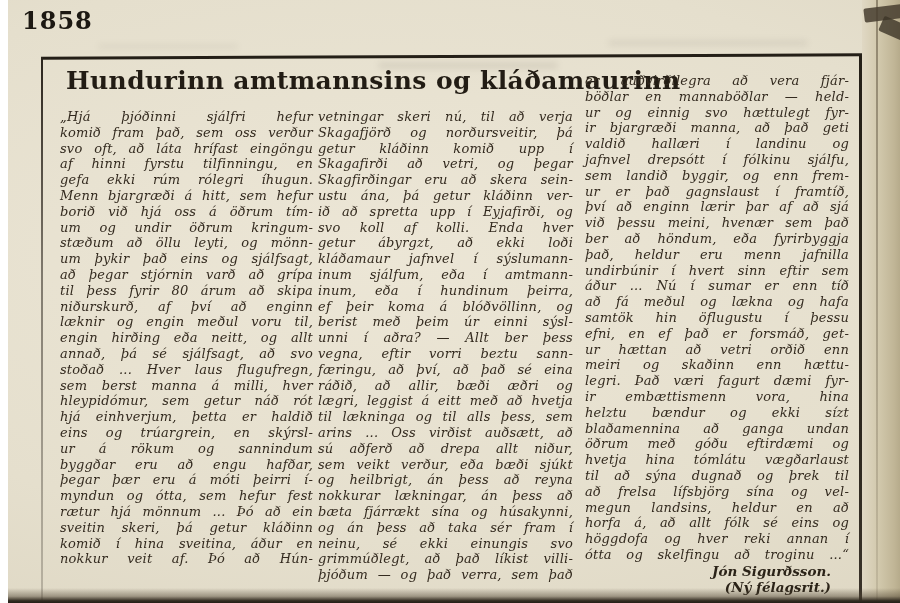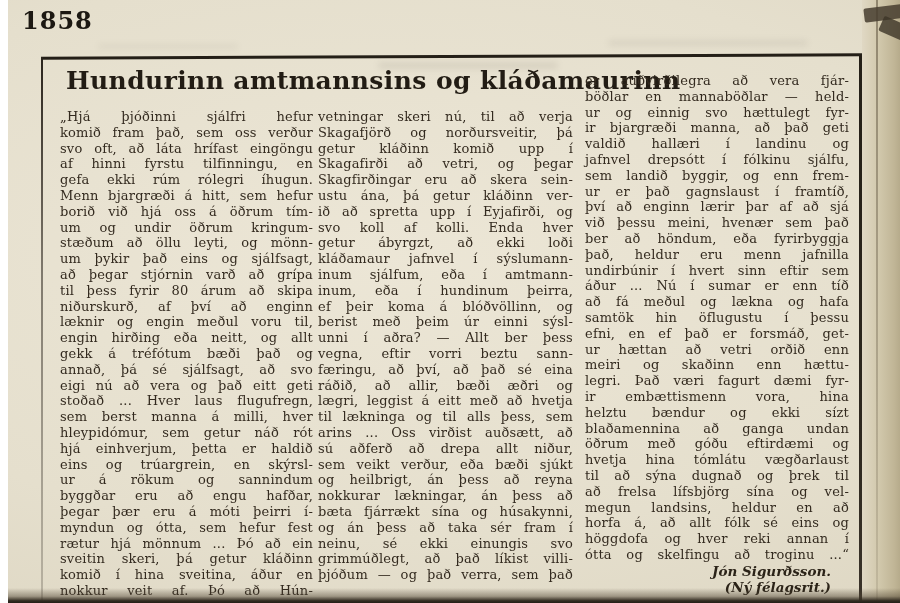--- a/index.html
+++ b/index.html
@@ -31,20 +31,21 @@
     position:absolute;left:851px;top:56px;width:3px;height:547px;
     background:linear-gradient(180deg,#241f17 0%, #2e281f 70%, #3a332a 100%);
   }
   .headline{
     position:absolute;left:58px;top:66px;width:502px;
     font-size:25px;font-weight:bold;font-style:normal;
     letter-spacing:.4px;color:#221c14;white-space:nowrap;
   }
   .col{
     position:absolute;
+    font-style:italic;
     font-size:13px;line-height:15.8px;
     letter-spacing:.2px;
     color:var(--ink,#332a1f);
   }
   .col .tline{
     text-align:justify;
     text-align-last:justify;
     white-space:nowrap;
   }
   .col1{left:52px;top:109px;width:253px;}
@@ -108,23 +109,21 @@
       <div class="tline">Menn bjargræði á hitt, sem hefur</div>
       <div class="tline">borið við hjá oss á öðrum tím-</div>
       <div class="tline">um og undir öðrum kringum-</div>
       <div class="tline">stæðum að öllu leyti, og mönn-</div>
       <div class="tline">um þykir það eins og sjálfsagt,</div>
       <div class="tline">að þegar stjórnin varð að grípa</div>
       <div class="tline">til þess fyrir 80 árum að skipa</div>
       <div class="tline">niðurskurð, af því að enginn</div>
       <div class="tline">læknir og engin meðul voru til,</div>
       <div class="tline">engin hirðing eða neitt, og allt</div>
-      <div class="tline">gekk á tréfótum bæði það og</div>
       <div class="tline">annað, þá sé sjálfsagt, að svo</div>
-      <div class="tline">eigi nú að vera og það eitt geti</div>
       <div class="tline">stoðað ... Hver laus flugufregn,</div>
       <div class="tline">sem berst manna á milli, hver</div>
       <div class="tline">hleypidómur, sem getur náð rót</div>
       <div class="tline">hjá einhverjum, þetta er haldið</div>
       <div class="tline">eins og trúargrein, en skýrsl-</div>
       <div class="tline">ur á rökum og sannindum</div>
       <div class="tline">byggðar eru að engu hafðar,</div>
       <div class="tline">þegar þær eru á móti þeirri í-</div>
       <div class="tline">myndun og ótta, sem hefur fest</div>
       <div class="tline">rætur hjá mönnum ... Þó að ein</div>

